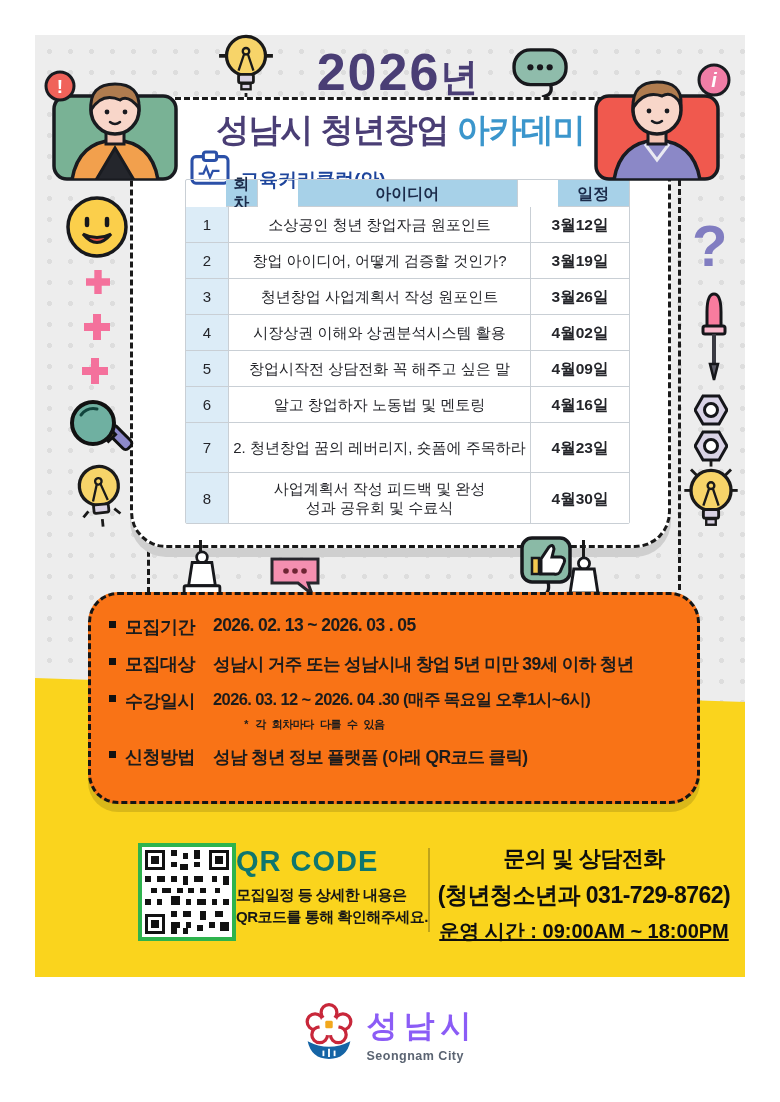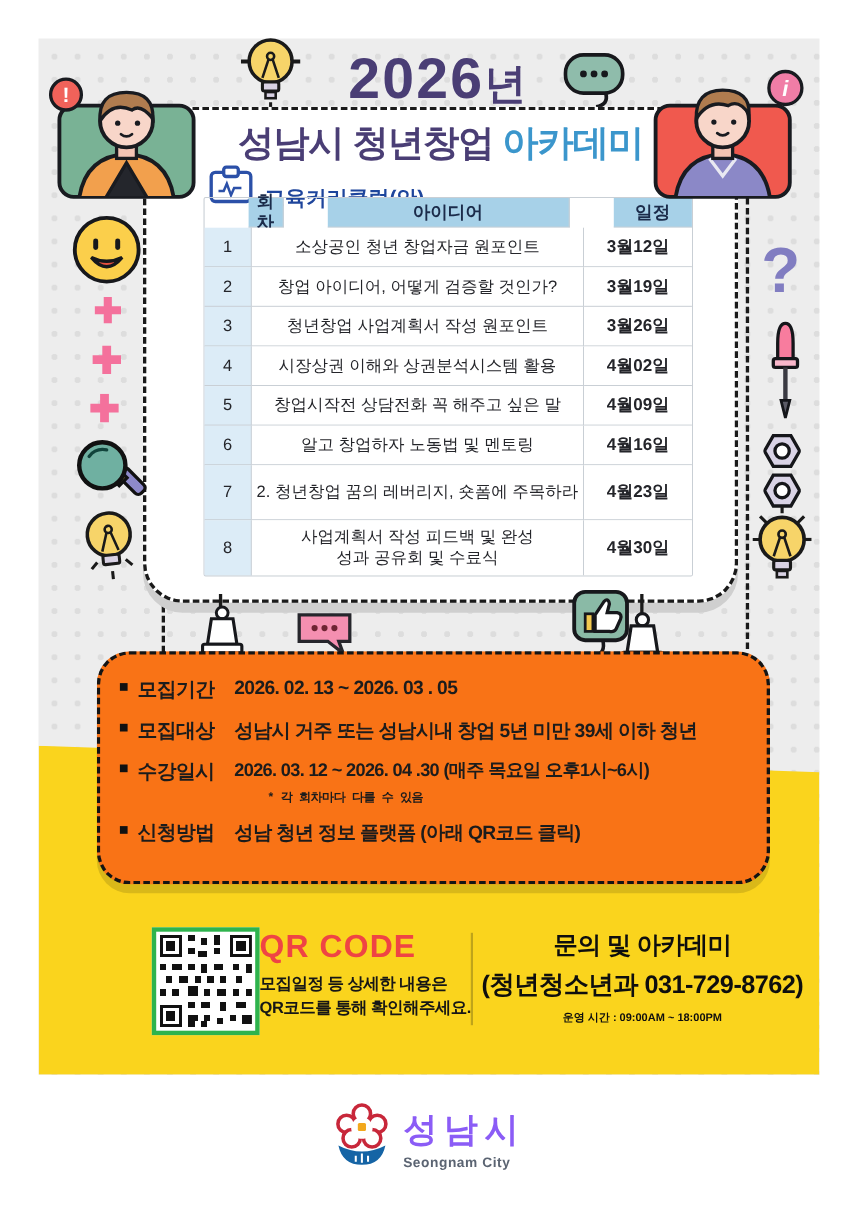--- a/index.html
+++ b/index.html
@@ -54,27 +54,27 @@
     border:3px dashed #141414;border-radius:30px;box-shadow:0 8px 0 rgba(0,0,0,.13);
     box-sizing:border-box;padding:20px 0 0 18px;color:#1c1c1c;}
   .info-item{display:flex;align-items:flex-start;margin-bottom:13px;}
   .bullet{width:7px;height:7px;background:#111;margin:6px 9px 0 0;flex:0 0 auto;}
   .info-label{font-size:18px;font-weight:800;width:88px;flex:0 0 auto;letter-spacing:-0.5px;}
   .info-value{font-size:17.5px;font-weight:700;letter-spacing:-0.6px;}
   .info-note{font-size:11px;font-weight:700;margin:-7px 0 13px 134px;letter-spacing:-0.5px;font-family:Liberation Mono, monospace;}
 
   
   .qr-box{left:138px;top:843px;width:84px;height:84px;background:#fff;border:4px solid #2eb34d;padding:3px;}
-  .qr-title{left:236px;top:845px;font-size:29px;font-weight:800;color:#ef4444;letter-spacing:1px;}
+  .qr-title{left:236px;top:845px;font-size:29px;font-weight:800;color:#0f766e;letter-spacing:1px;}
   .qr-desc{left:236px;top:884px;font-size:15px;font-weight:700;color:#161616;line-height:22px;letter-spacing:-0.5px;}
   .divider{left:428px;top:848px;width:2px;height:84px;background:rgba(40,40,20,.28);}
   .contact{left:434px;top:844px;width:300px;text-align:center;color:#0e0e0e;}
   .contact-title{font-size:22px;font-weight:800;letter-spacing:-0.5px;}
   .contact-phone{font-size:23px;font-weight:800;margin-top:6px;letter-spacing:-0.5px;}
-  .contact-hours{font-size:10px;font-weight:700;margin-top:7px;}
+  .contact-hours{font-size:20px;font-weight:700;margin-top:7px;text-decoration:underline;}
 
   
   .footer{left:0;top:1002px;width:780px;display:flex;justify-content:center;align-items:center;gap:12px;}
   .city-ko{font-size:31px;font-weight:600;color:#8b5cf6;letter-spacing:6px;}
   .city-en{font-size:12.5px;font-weight:700;color:#5b6472;margin-top:2px;letter-spacing:0.5px;}
 
   .qmark{font-size:58px;font-weight:800;color:#817dc1;}
   svg text{font-family:"Liberation Sans","DejaVu Sans",sans-serif;}
 </style>
 </head>
@@ -418,21 +418,21 @@
       </g>
     </svg>
   </div>
   <div class="abs qr-title">QR CODE</div>
   <div class="abs qr-desc">
     <div>모집일정 등 상세한 내용은</div>
     <div>QR코드를 통해 확인해주세요.</div>
   </div>
   <div class="abs divider"></div>
   <div class="abs contact">
-    <div class="contact-title">문의 및 아카데미</div>
+    <div class="contact-title">문의 및 상담전화</div>
     <div class="contact-phone">(청년청소년과 031-729-8762)</div>
     <div class="contact-hours">운영 시간 : 09:00AM ~ 18:00PM</div>
   </div>
 
   <div class="abs footer">
     <span>
       <svg width="52" height="60" viewBox="0 0 56 64">
         <g fill="#fff" stroke="#c8273a" stroke-width="3.5">
           <circle cx="28" cy="11" r="8.5"></circle>
           <circle cx="13" cy="21" r="8.5"></circle>

